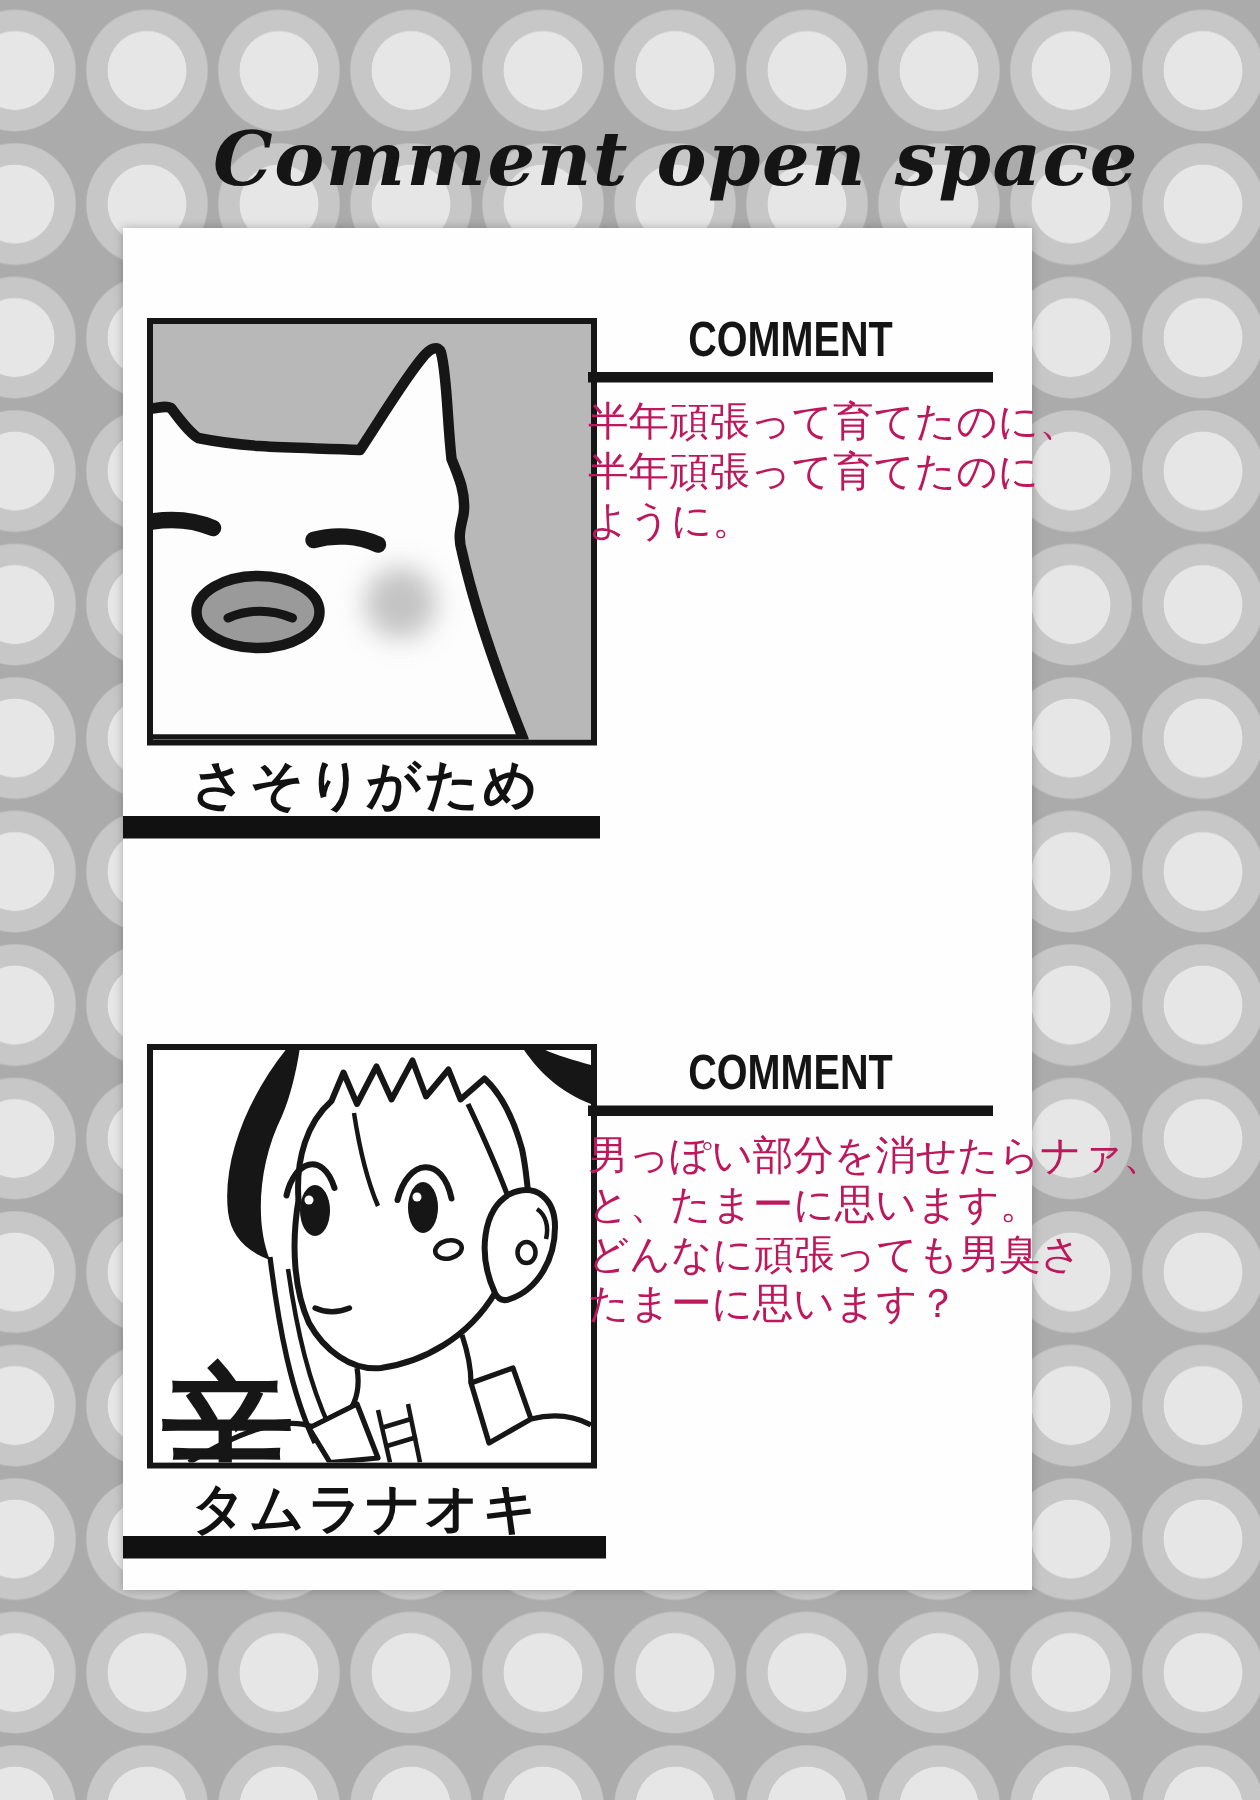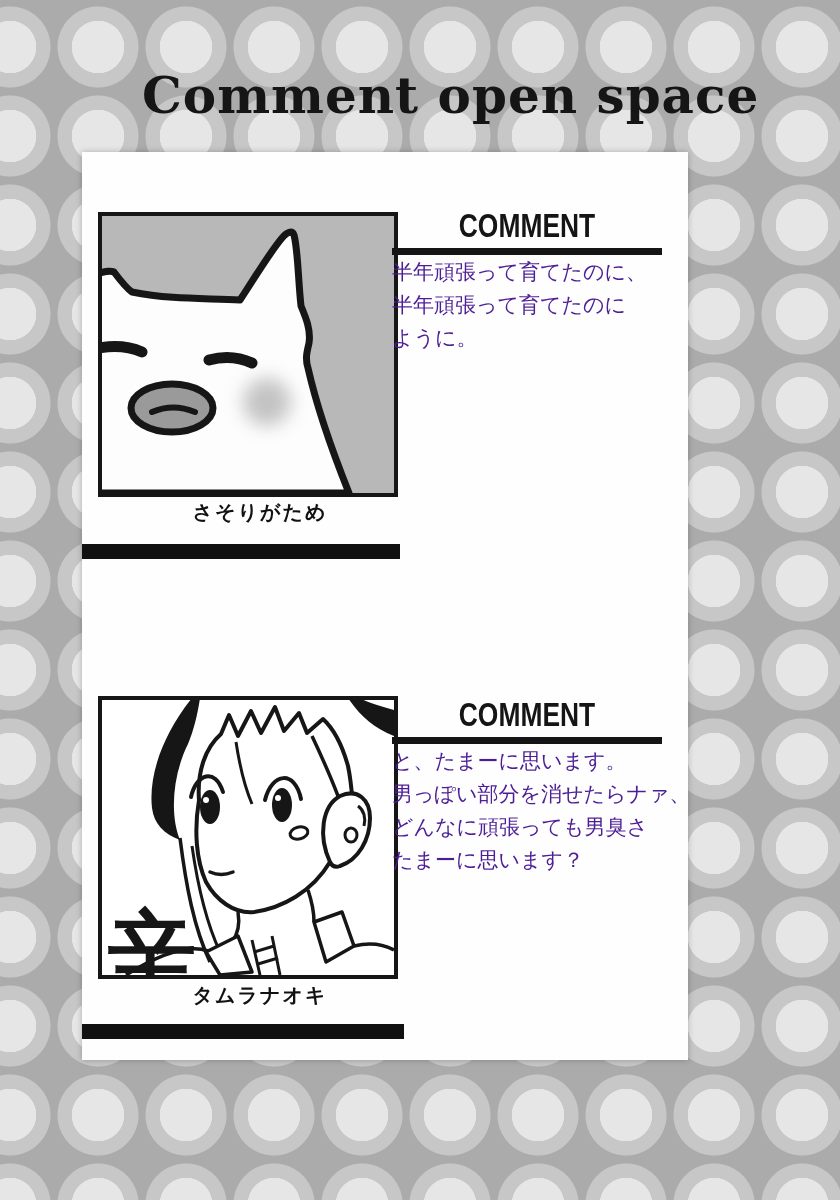--- a/index.html
+++ b/index.html
@@ -13,22 +13,23 @@
         #e6e6e6 0 26px,
         #c7c7c7 26.5px 40px,
         rgba(0,0,0,0) 41px);
     background-size: 88px 89px;
     background-position: -34px 3px;
     font-family: "Liberation Sans", sans-serif;
     color: #161616;
   }
   .page-title {
     position: absolute;
-    left: 142px; top: 66px;
+    left: 142px; top: 76px;
     font-family: "DejaVu Serif", serif;
+    font-style: italic;
     font-weight: bold;
     font-size: 50px;
     letter-spacing: 1px;
     color: #151515;
     white-space: nowrap;
   }
   .panel {
     position: absolute;
     left: 82px; top: 152px;
     width: 606px; height: 908px;
@@ -41,25 +42,25 @@
     width: 292px; height: 277px;
     border: 4px solid #161616;
     background: #fff;
     box-sizing: content-box;
   }
   .figure svg { display:block; width:100%; height:100%; }
   #figure-1 { top: 60px; }
   #figure-2 { top: 544px; height: 275px; }
   .artist-name {
     position: absolute;
-    left: 28px;
+    left: 12px;
     width: 300px;
     text-align: center;
     font-weight: bold;
-    font-size: 20px;
+    font-size: 36px;
     letter-spacing: 2px;
     white-space: nowrap;
     color: #111;
   }
   #artist-1 { top: 347px; }
   #artist-2 { top: 830px; }
   .artist-bar {
     position: absolute;
     left: 0;
     height: 15px;
@@ -84,24 +85,25 @@
     transform-origin: 50% 50%;
     color: #151515;
   }
   .comment-rule {
     width: 270px;
     height: 7px;
     background: #151515;
     margin-top: 3px;
   }
   .comment-text {
-    font-size: 21px;
+    margin-top: 10px;
+    font-size: 27px;
     line-height: 33px;
     letter-spacing: 0px;
-    color: #4c1d95;
+    color: #be185d;
   }
   .comment-line { white-space: nowrap; }
 </style>
 </head>
 <body>
 
 <div class="page">
 
   <div class="page-title">Comment open space</div>
 
@@ -193,21 +195,21 @@
       </svg>
     </div>
 
     <div class="artist-name" id="artist-2">タムラナオキ</div>
     <div class="artist-bar" id="bar-2"></div>
 
     <div class="comment-col" id="col-2">
       <div class="comment-head">COMMENT</div>
       <div class="comment-rule"></div>
       <div class="comment-text">
+        <div class="comment-line">男っぽい部分を消せたらナァ、</div>
         <div class="comment-line">と、たまーに思います。</div>
-        <div class="comment-line">男っぽい部分を消せたらナァ、</div>
         <div class="comment-line">どんなに頑張っても男臭さ</div>
         <div class="comment-line">たまーに思います？</div>
       </div>
     </div>
 
   </div>
 </div>
 
 </body></html>

